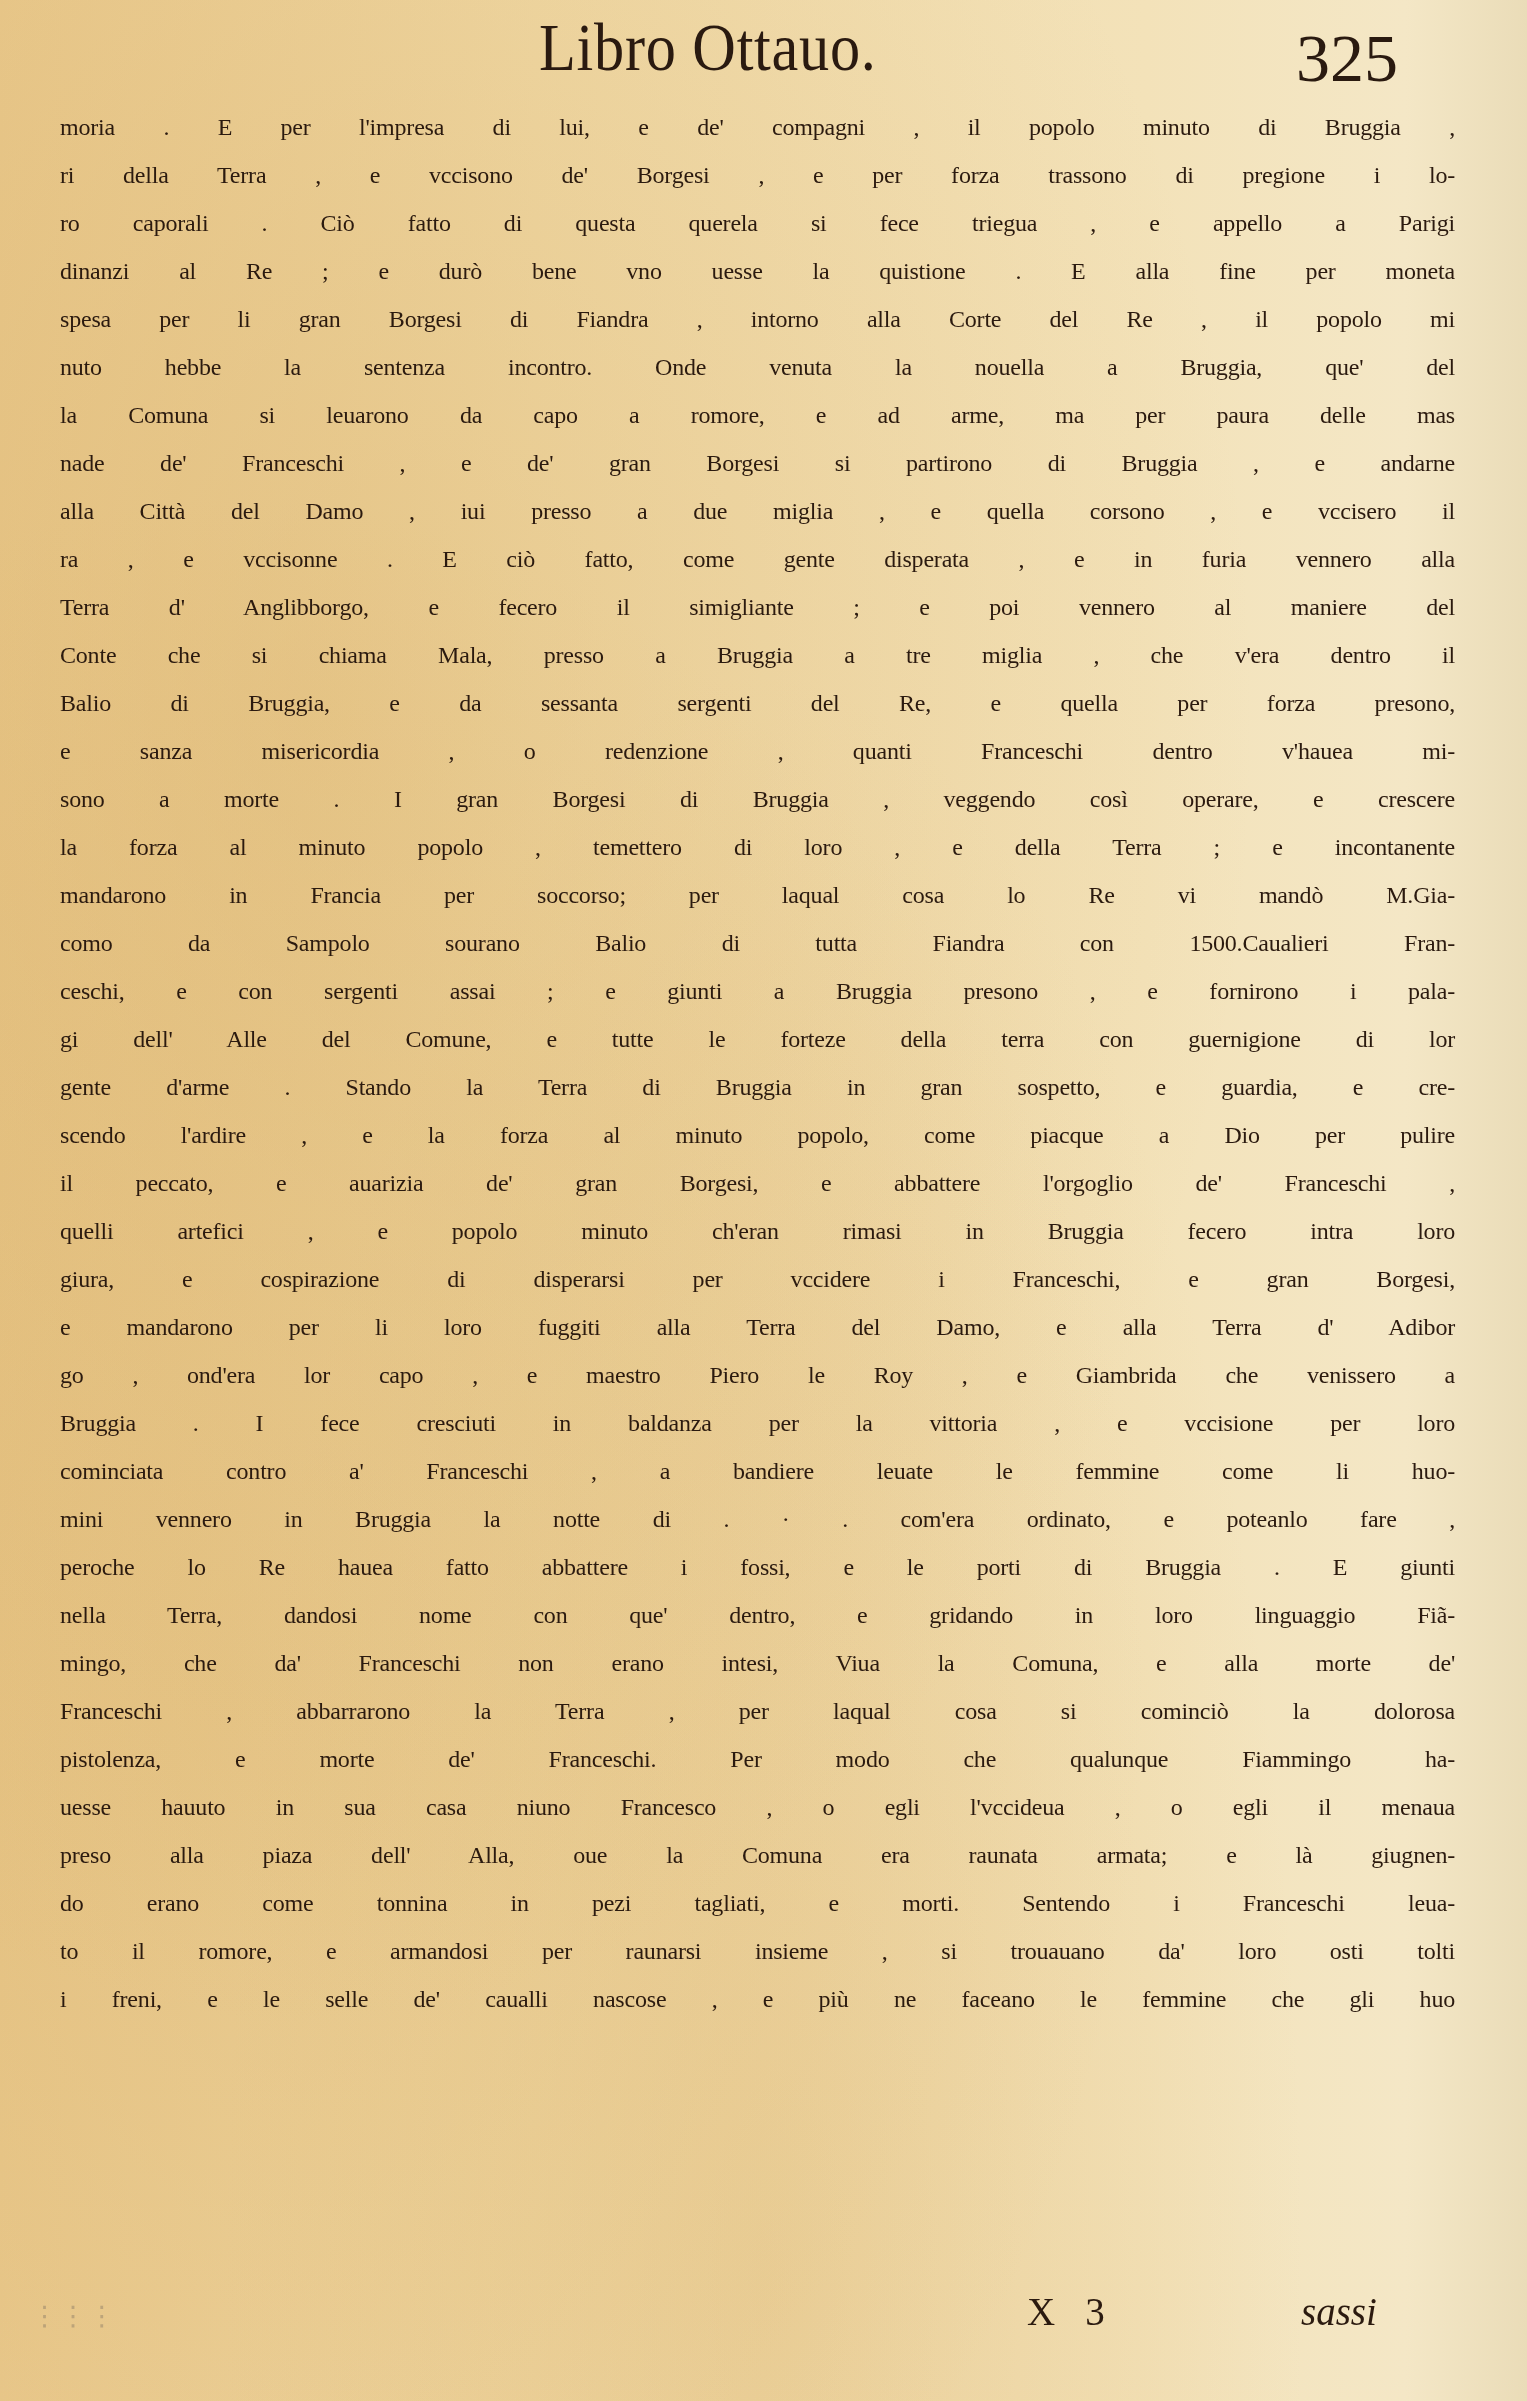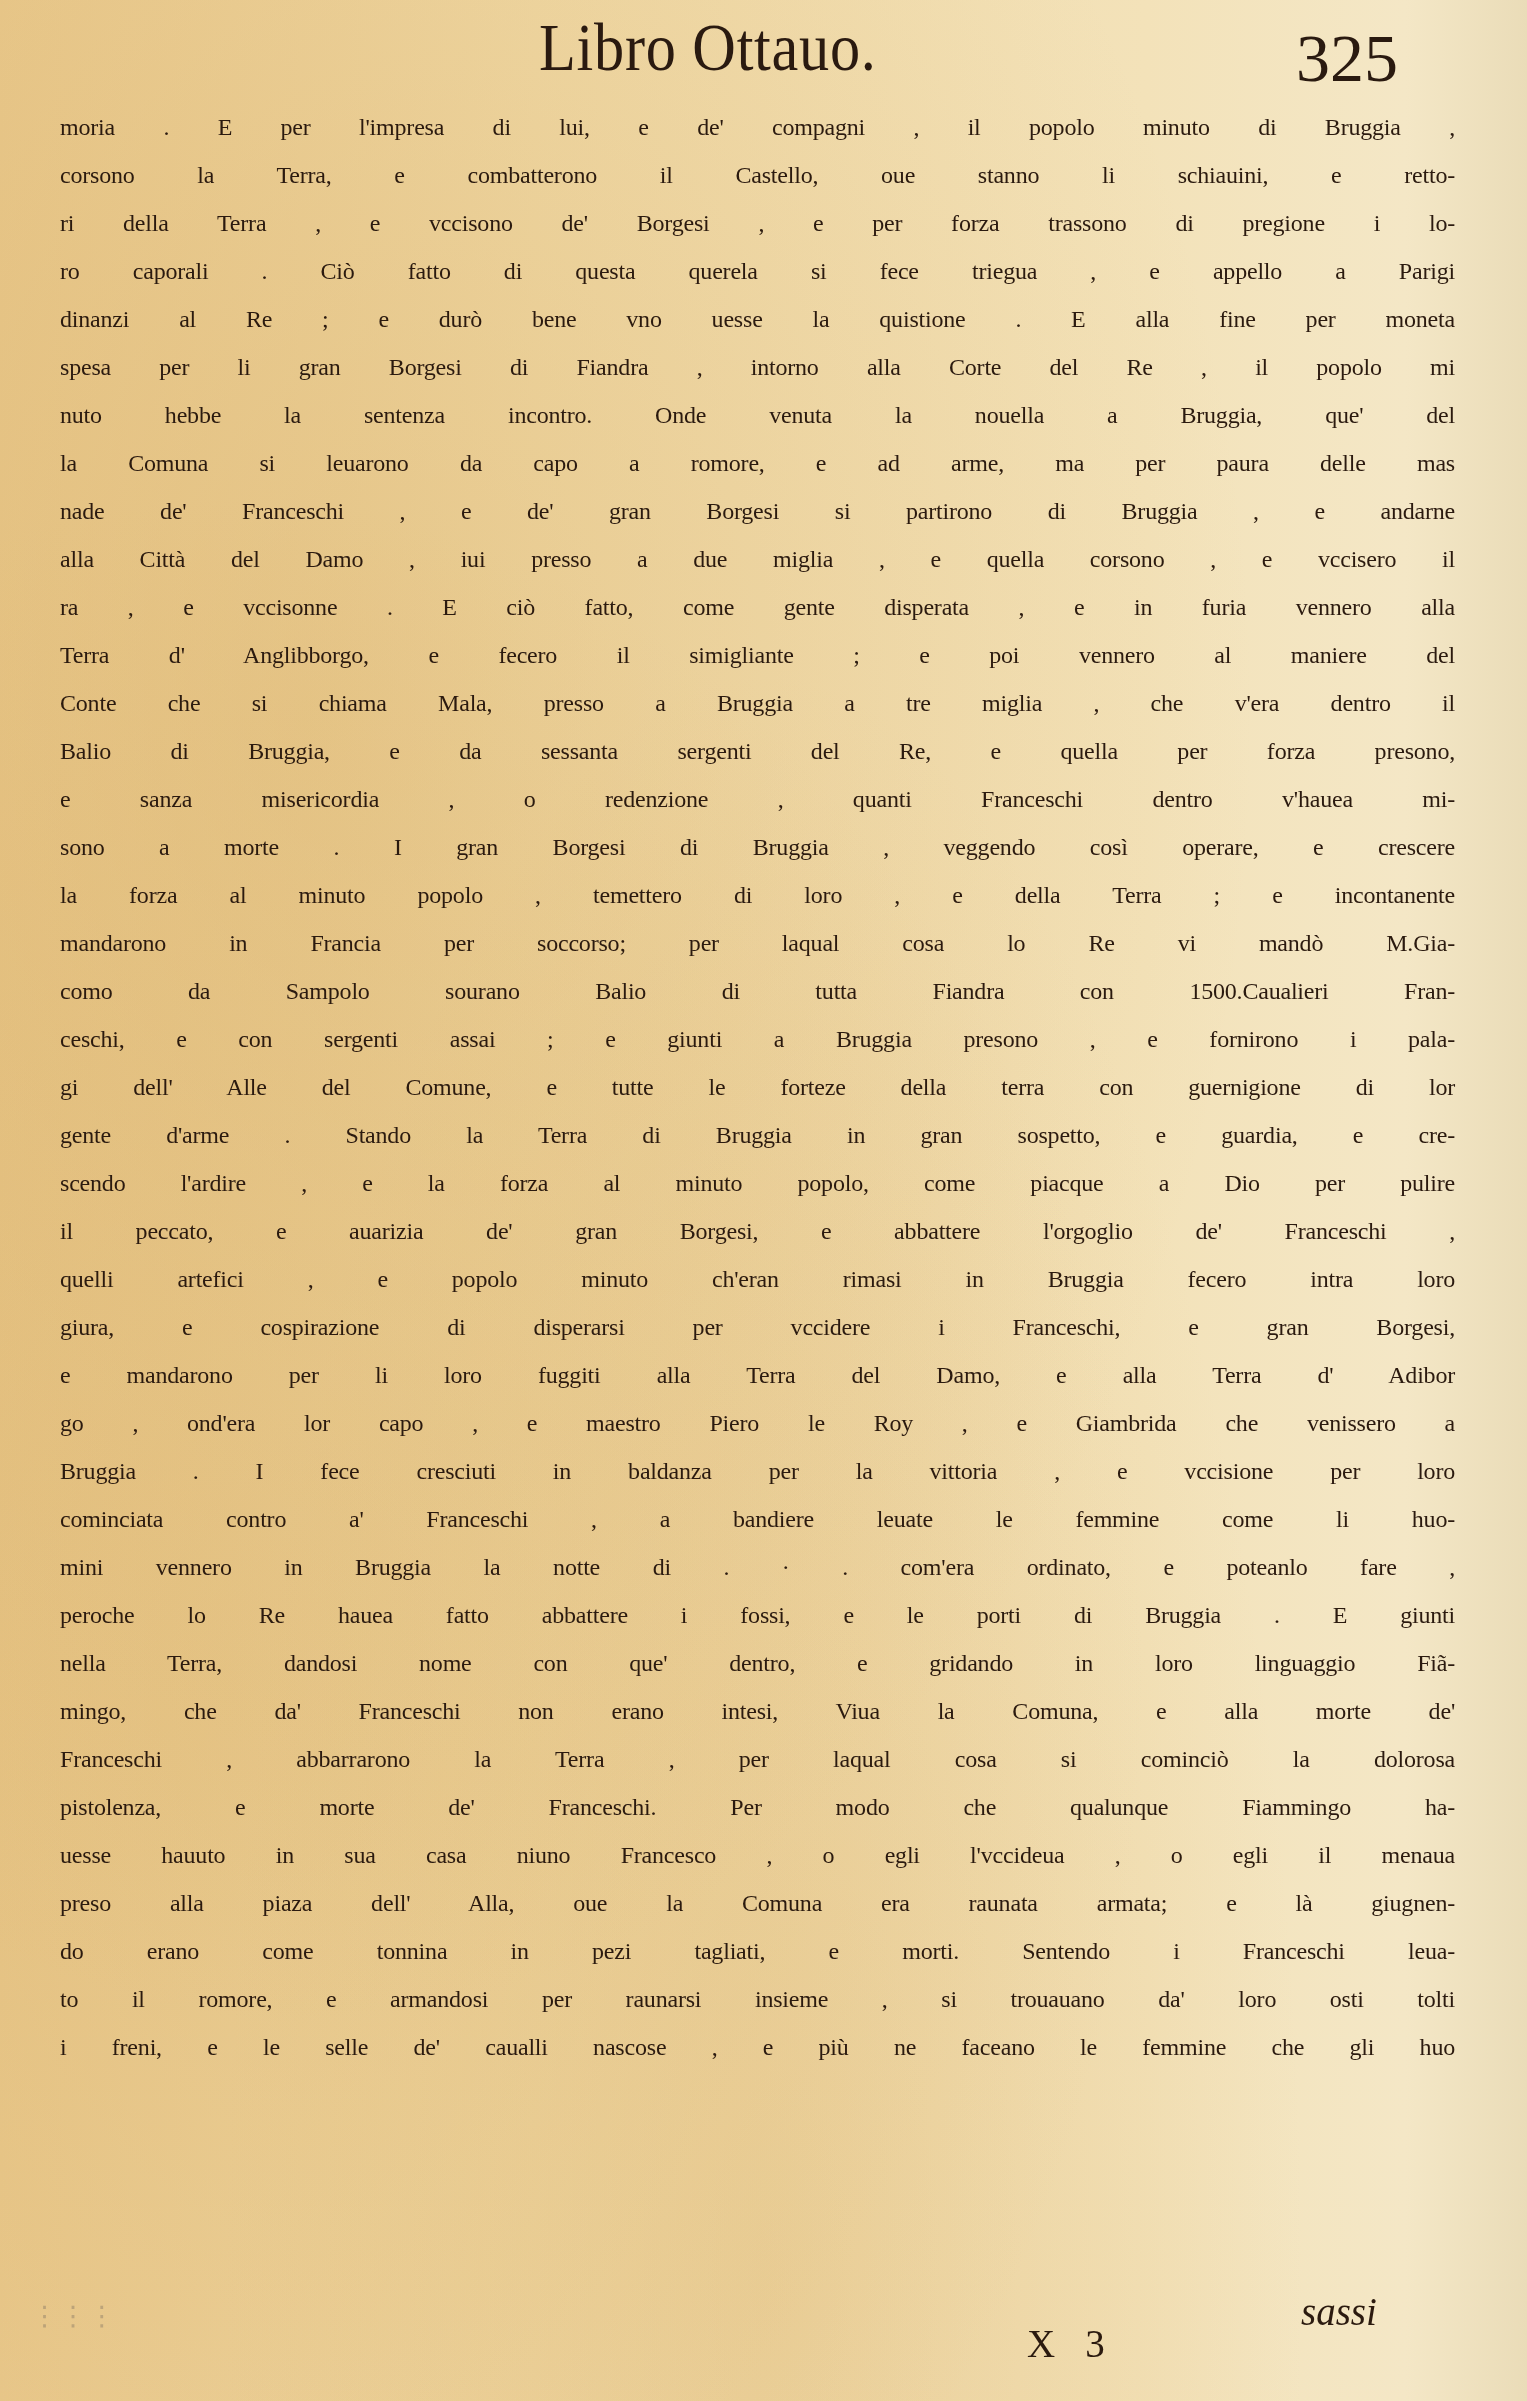--- a/index.html
+++ b/index.html
@@ -75,21 +75,20 @@
   }
   .signature {
     position: absolute;
     left: 1027px;
     top: 0;
     font-family: "Liberation Serif", serif;
     font-size: 39px;
     color: #2b1a0f;
     word-spacing: 20.4px;
     white-space: nowrap;
-    margin-top: 32px;
   }
   .catchword {
     position: absolute;
     left: 1301px;
     top: 0;
     font-family: "Liberation Serif", serif;
     font-style: italic;
     font-size: 39px;
     color: #2b1a0f;
   }
@@ -107,21 +106,20 @@
 <body>
 
 <div class="page">
   <div class="running-head">
     <div class="running-title">Libro Ottauo.</div>
     <div class="page-number">325</div>
   </div>
 
   <div class="body-text">
     <div class="line">moria . E per l'impresa di lui, e de' compagni , il popolo minuto di Bruggia ,</div>
-    <div class="line">corsono la Terra, e combatterono il Castello, oue stanno li schiauini, e retto-</div>
     <div class="line">ri della Terra , e vccisono de' Borgesi , e per forza trassono di pregione i lo-</div>
     <div class="line">ro caporali . Ciò fatto di questa querela si fece triegua , e appello a Parigi</div>
     <div class="line">dinanzi al Re ; e durò bene vno uesse la quistione . E alla fine per moneta</div>
     <div class="line">spesa per li gran Borgesi di Fiandra , intorno alla Corte del Re , il popolo mi</div>
     <div class="line">nuto hebbe la sentenza incontro. Onde venuta la nouella a Bruggia, que' del</div>
     <div class="line">la Comuna si leuarono da capo a romore, e ad arme, ma per paura delle mas</div>
     <div class="line">nade de' Franceschi , e de' gran Borgesi si partirono di Bruggia , e andarne</div>
     <div class="line">alla Città del Damo , iui presso a due miglia , e quella corsono , e vccisero il</div>
     <div class="line">ra , e vccisonne . E ciò fatto, come gente disperata , e in furia vennero alla</div>
     <div class="line">Terra d' Anglibborgo, e fecero il simigliante ; e poi vennero al maniere del</div>

